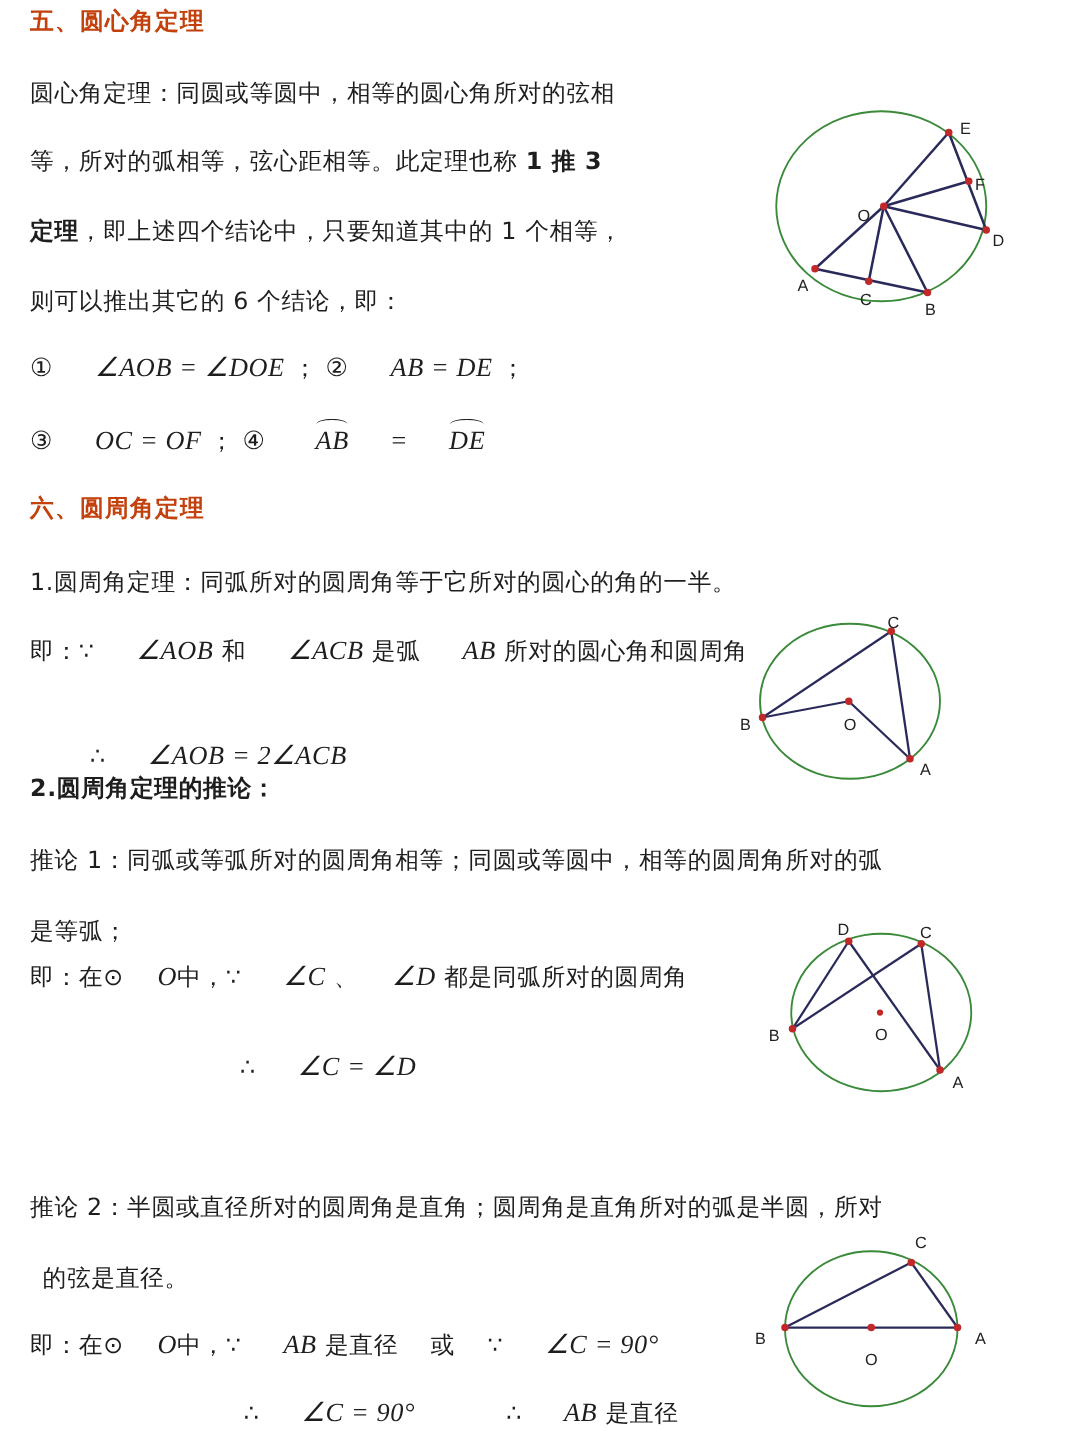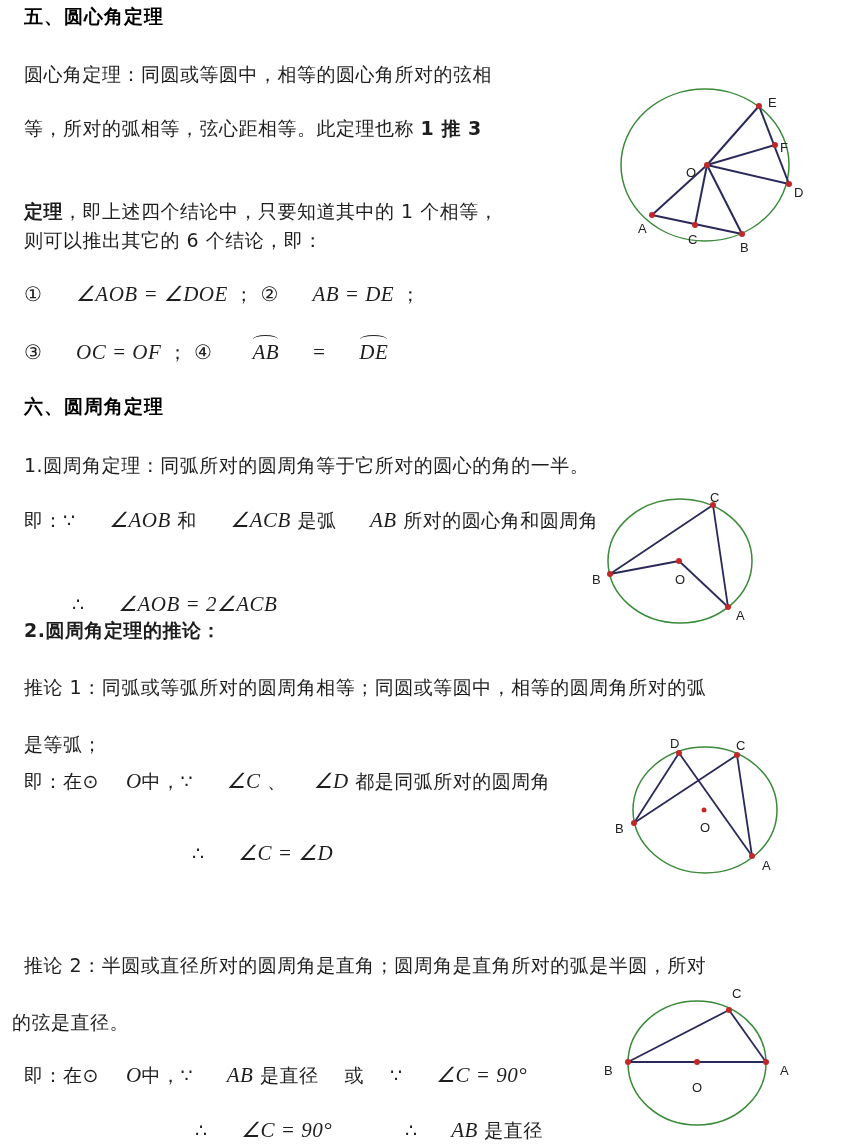--- a/index.html
+++ b/index.html
@@ -1,39 +1,39 @@
 <!DOCTYPE html>
 <html><head>
 <meta charset="utf-8">
 <style>
   html, body { margin:0; padding:0; background:#ffffff; }
   body { width:864px; height:1145px; position:relative; overflow:hidden;
          font-family:"DejaVu Sans", sans-serif; color:#1e1e1e; }
   .abs { position:absolute; white-space:nowrap; }
-  .h { font-size:19px; font-weight:bold; color:#000000; letter-spacing:1px; }
+  .h { font-size:19px; font-weight:bold; color:#c2410c; letter-spacing:1px; }
   .t { font-size:19px; letter-spacing:0.5px; }
   .m { font-family:"Liberation Serif", serif; font-style:italic; font-size:21px;margin-left:27px; }
   .n { font-family:"Liberation Serif", serif; font-size:20px; }
   .b { font-weight:bold;text-align:right; }
   .arc { position:relative; display:inline-block; }
   .arc::before { content:""; position:absolute; left:1px; right:1px; top:-5px; height:8px;
                  border-top:1.5px solid #222; border-radius:50% 50% 0 0; }
   svg { position:absolute; }
   svg text { font-family:"Liberation Sans", sans-serif; font-size:13px; fill:#222; }
 </style>
 </head>
 <body>
 
 <div class="abs h" style="left:24px;top:4px;">五、圆心角定理</div>
 
 <div class="abs t" style="left:24px;top:62px;">圆心角定理：同圆或等圆中，相等的圆心角所对的弦相</div>
 <div class="abs t" style="left:24px;top:116px;">
   <span>等，所对的弧相等，弦心距相等。此定理也称 </span><span class="b">1 推 3</span>
 </div>
-<div class="abs t" style="left:24px;top:172px;margin-top:27px;">
+<div class="abs t" style="left:24px;top:172px;">
   <span class="b">定理</span><span>，即上述四个结论中，只要知道其中的 1 个相等，</span>
 </div>
 <div class="abs t" style="left:24px;top:228px;">则可以推出其它的 6 个结论，即：</div>
 
 <div class="abs t" style="left:24px;top:282px;">
   <span class="n">①</span>
   <span class="m">∠AOB = ∠DOE</span>
   <span>；</span>
   <span class="n">②</span>
   <span class="m">AB = DE</span>
@@ -135,21 +135,21 @@
       <circle cx="104" cy="80" r="2.5"></circle>
     </g>
   <text x="15" y="103">B</text>
   <text x="70" y="18">D</text>
   <text x="136" y="20">C</text>
   <text x="100" y="102">O</text>
   <text x="162" y="140">A</text>
 </svg>
 
 <div class="abs t" style="left:24px;top:953px;">推论 2：半圆或直径所对的圆周角是直角；圆周角是直角所对的弧是半圆，所对</div>
-<div class="abs t" style="left:12px;top:1010px;">的弦是直径。</div>
+<div class="abs t" style="left:34px;top:1010px;">的弦是直径。</div>
 <div class="abs t" style="left:24px;top:1063px;">
   <span>即：在⊙</span><span class="m">O</span><span>中，∵ </span><span class="m">AB</span><span> 是直径　 或　 ∵ </span><span class="m">∠C = 90°</span>
 </div>
 <div class="abs t" style="left:195px;top:1118px;">
   <span>∴ </span><span class="m">∠C = 90°</span>
 </div>
 <div class="abs t" style="left:405px;top:1118px;">
   <span>∴ </span><span class="m">AB</span><span> 是直径</span>
 </div>
 

